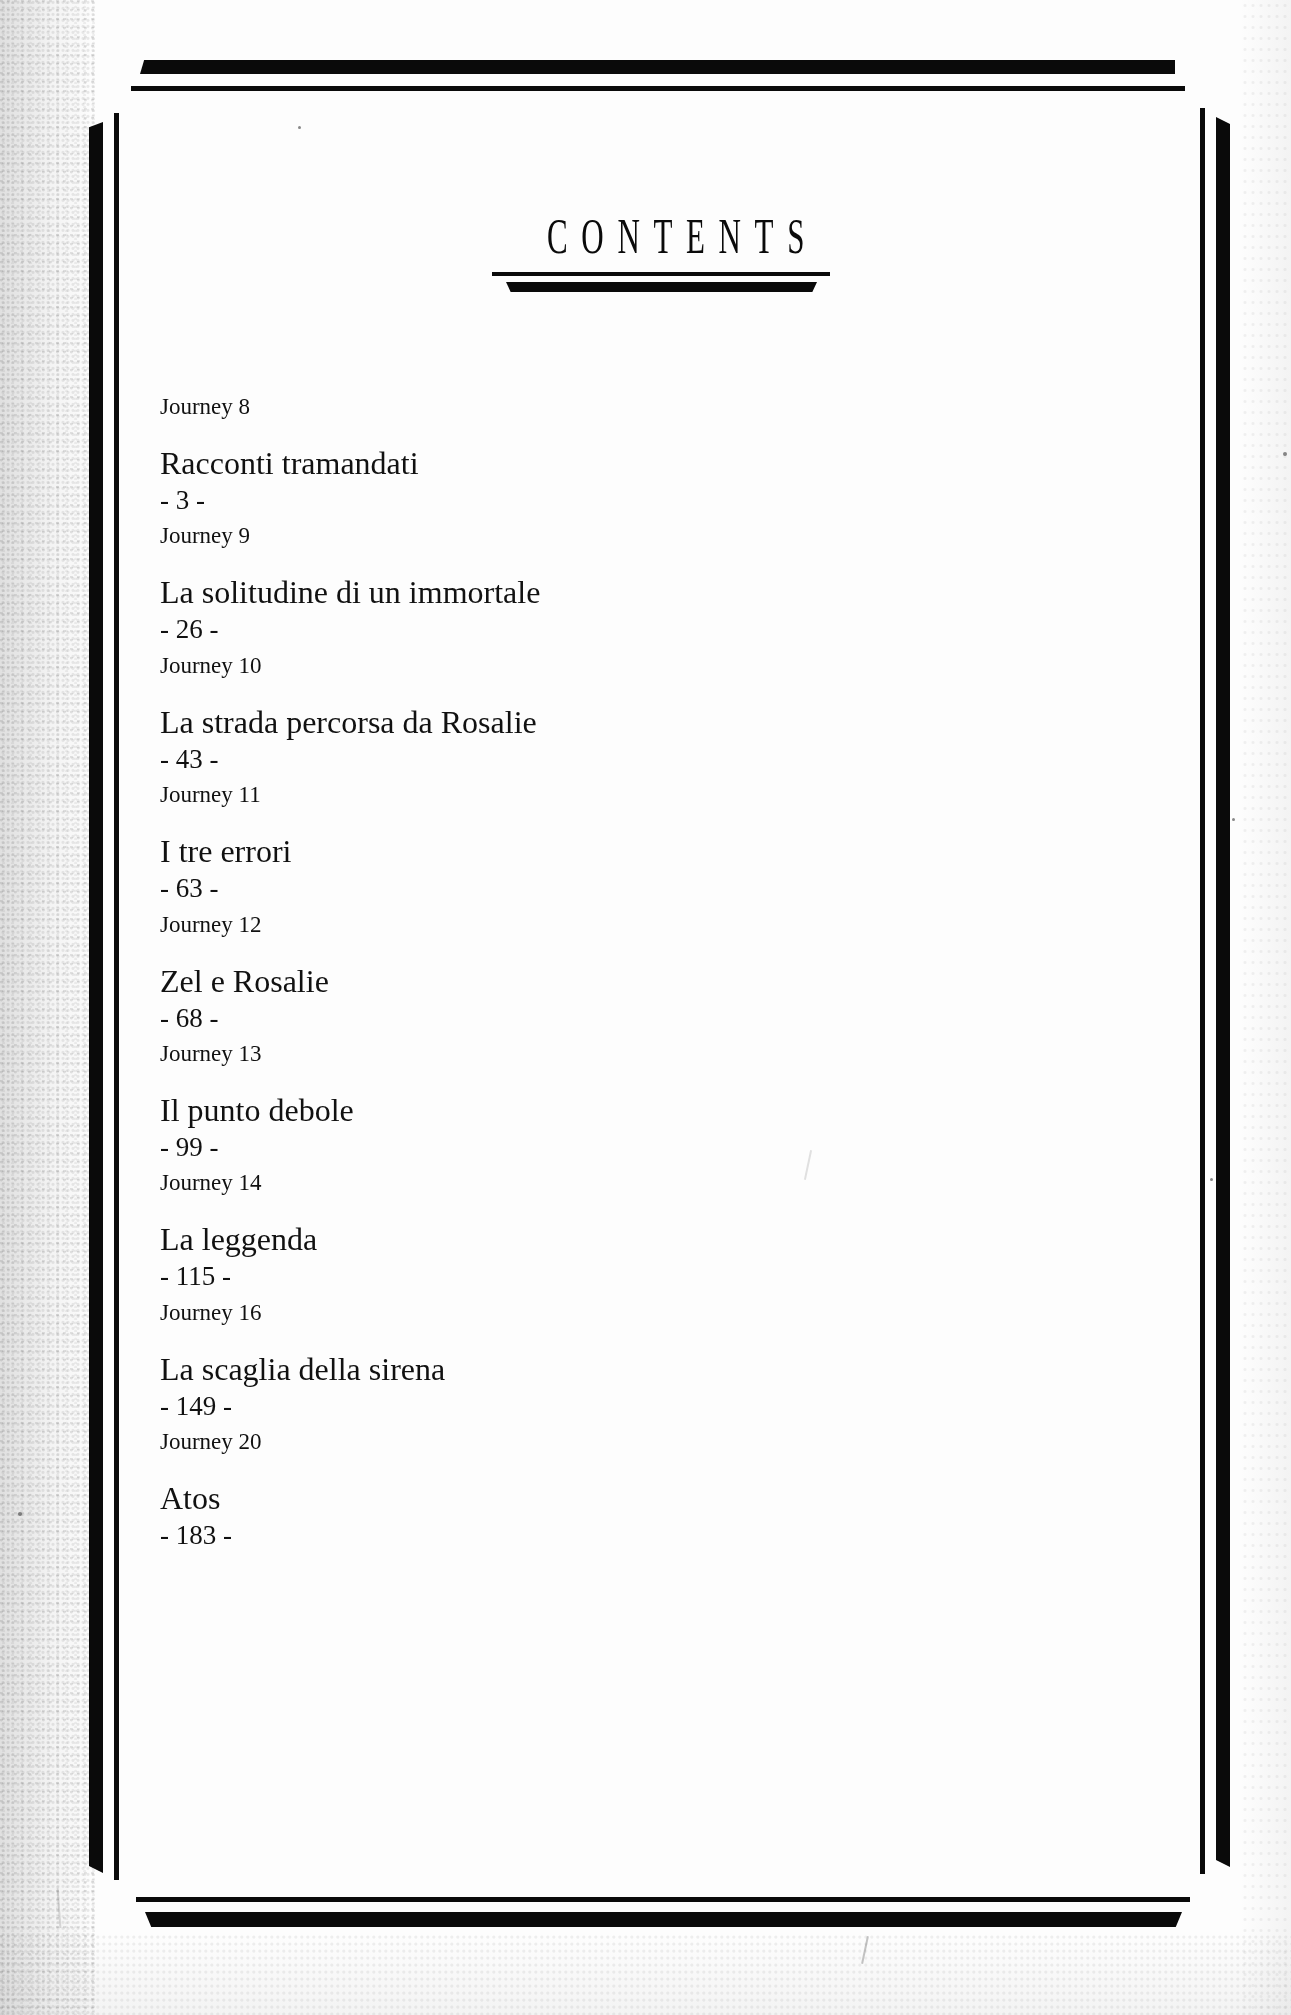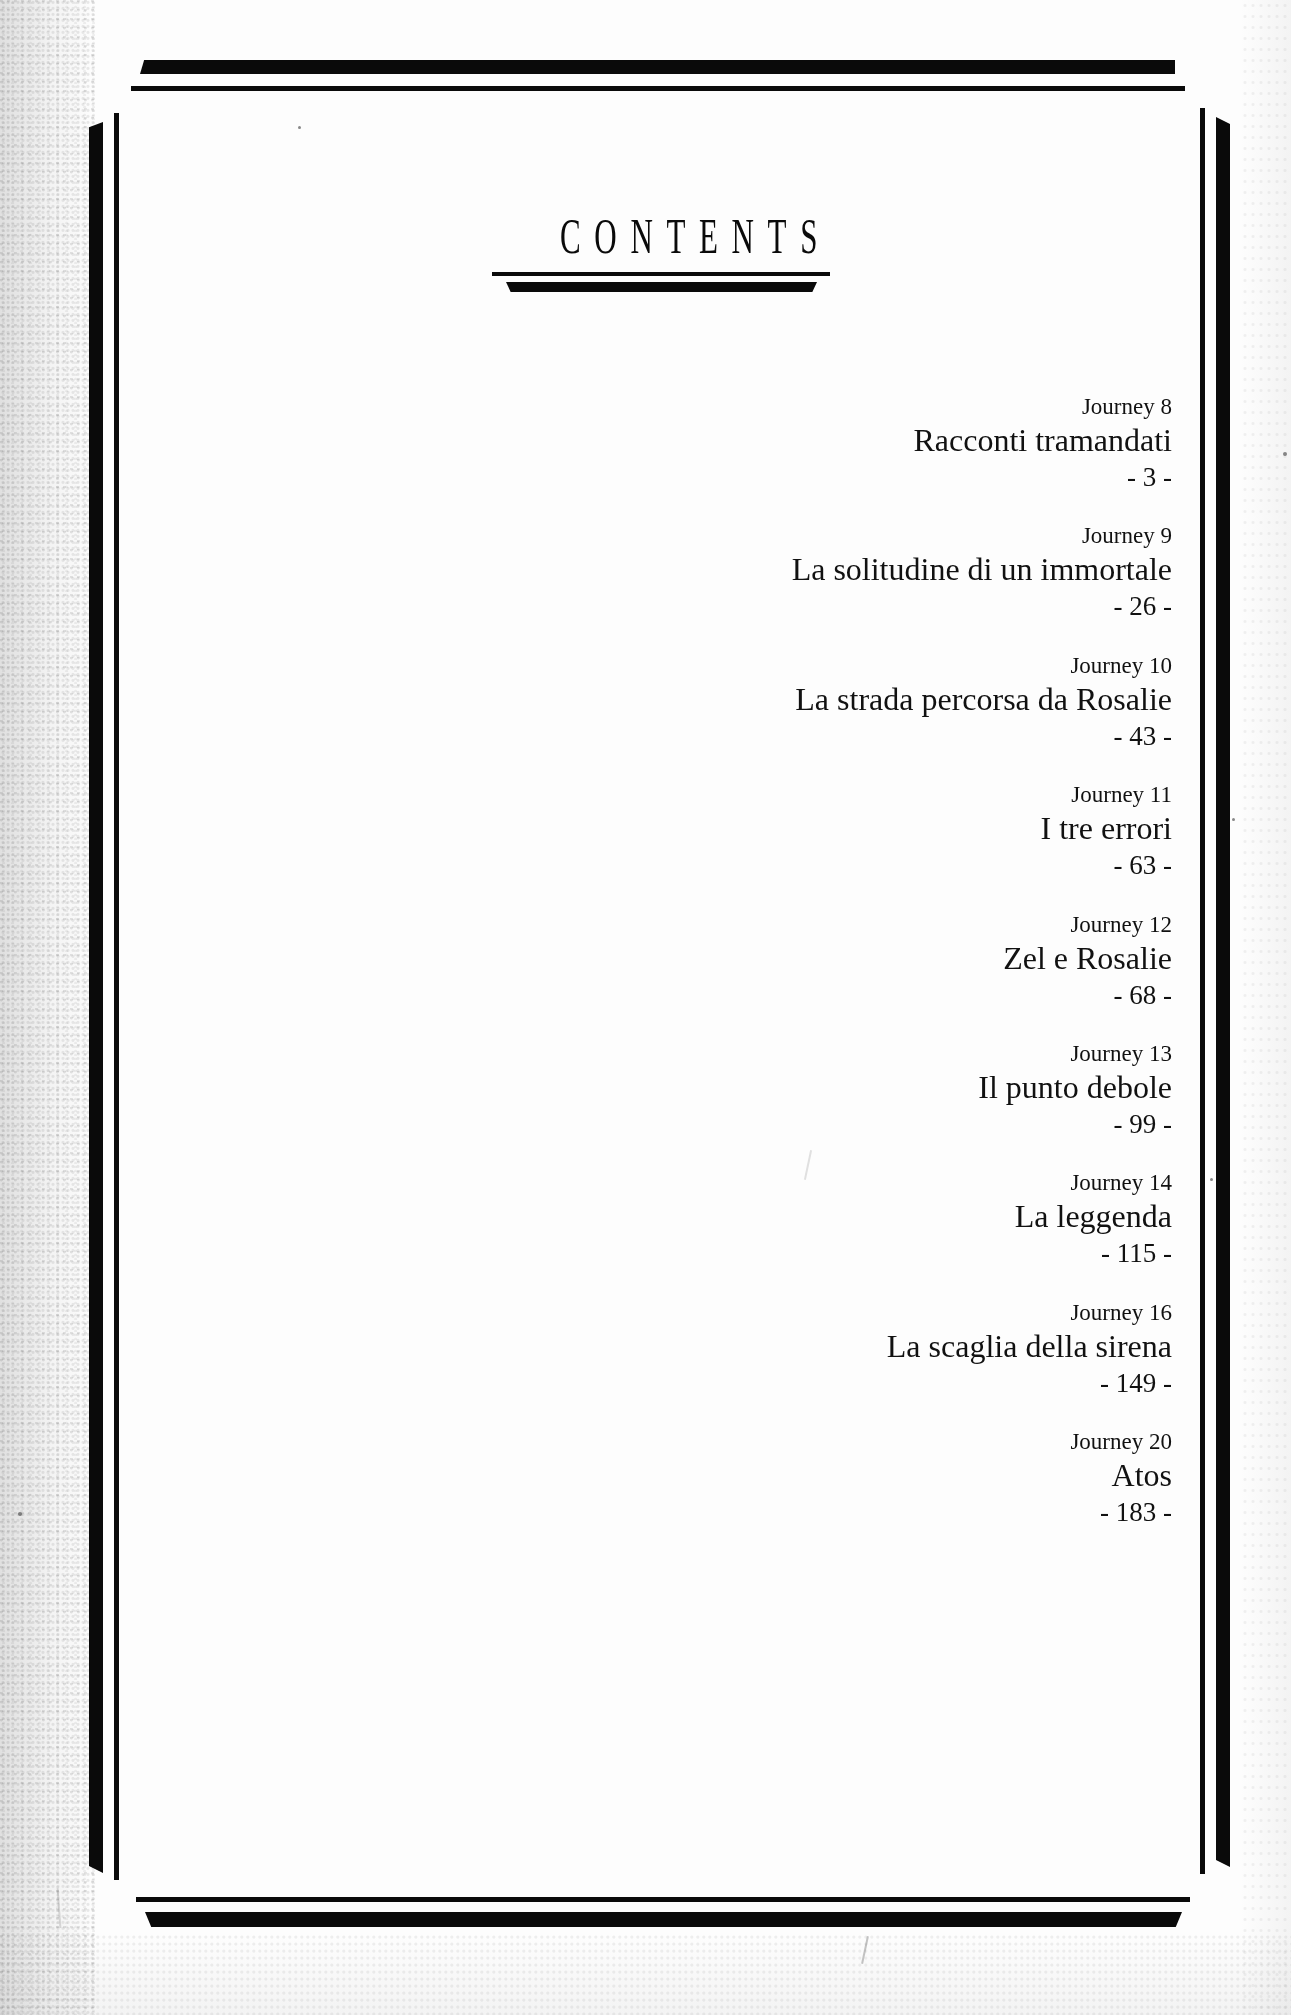--- a/index.html
+++ b/index.html
@@ -46,21 +46,21 @@
   .left-thick { left: 89px; top: 122px; width: 14px; height: 1751px;
                 clip-path: polygon(0 0.3%, 100% 0, 100% 100%, 0 99.6%); }
   .left-thin  { left: 114px; top: 113px; width: 5px; height: 1767px; }
   
   .right-thin { left: 1200px; top: 108px; width: 5px; height: 1766px; }
   .right-thick{ left: 1216px; top: 117px; width: 14px; height: 1750px;
                 clip-path: polygon(0 0, 100% 0.4%, 100% 100%, 0 99.6%); }
 
   
   .heading {
-    position: absolute; left: 477px; top: 206px; width: 338px;
+    position: absolute; left: 464px; top: 206px; width: 338px;
     text-align: center;
   }
   .heading-text {
     display: inline-block;
     font-family: "Liberation Sans Narrow", "Liberation Serif", serif;
     font-size: 50px;
     line-height: 60px;
     letter-spacing: 22px;
     margin-right: -22px;
     transform: scaleX(0.62);
@@ -78,36 +78,37 @@
     clip-path: polygon(0 0, 100% 0, 98.5% 100%, 1.5% 100%);
   }
 
   
   .toc {
     position: absolute; left: 160px; top: 392px; width: 1012px;
     margin: 0; padding: 0; list-style: none;
   }
   .entry {
     height: 129.4px;
-    text-align: right;
+    text-align: left;
     position: relative;
   }
   .entry-label {
     display: block;
     font-size: 23px;
     line-height: 30px;
     height: 30px;
     color: #111;
   }
   .entry-title {
     display: block;
     font-size: 32px;
     line-height: 36px;
     height: 36px;
     color: #111;
+    margin-top: 23px;
   }
   .entry-page {
     display: block;
     font-size: 27px;
     line-height: 38px;
     height: 38px;
     color: #111;
   }
   .speck { position: absolute; background: rgba(40,40,40,0.55); border-radius: 50%; }
   .scratch {

